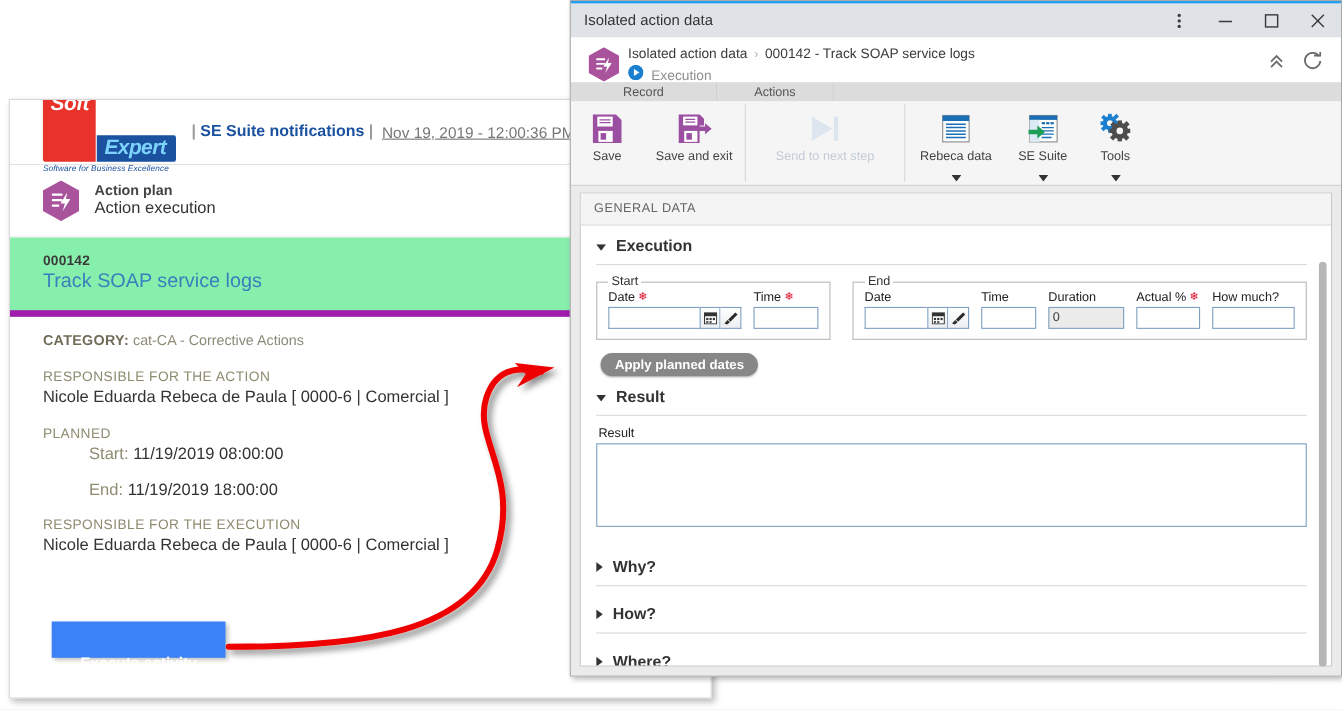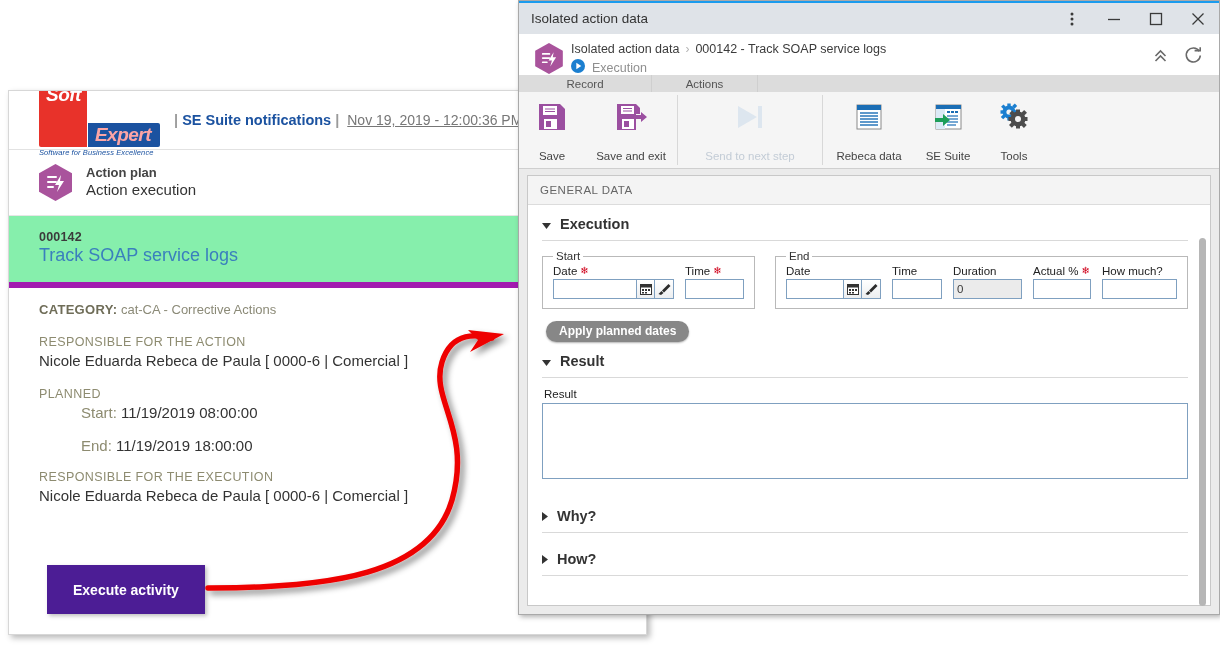--- a/index.html
+++ b/index.html
@@ -24,21 +24,21 @@
   }
   .se-logo{display:flex;flex-direction:column;line-height:1;}
   .se-logo-row{display:flex;align-items:stretch;position:relative;}
   .se-soft{
     background:#e8322a;color:#fff;font-weight:bold;font-style:italic;
     font-size:19px;padding:2px 6px 3px 7px;letter-spacing:-.5px;
     font-family:"Liberation Sans",sans-serif;
     border-radius:2px 0 0 2px;
   }
   .se-expert{
-    background:#1b52a0;color:#fca5a5;font-weight:bold;font-style:italic;
+    background:#1b52a0;color:#7dd3fc;font-weight:bold;font-style:italic;
     font-size:19px;padding:2px 9px 3px 7px;letter-spacing:-.5px;
     font-family:"Liberation Sans",sans-serif;margin-left:1px;
     border-radius:0 2px 2px 0;
     margin-top:40px;
   }
   .se-reg{font-size:8px;color:#1b52a0;position:absolute;right:-7px;top:-1px;}
   .se-tag{
     font-size:7.5px;color:#1b52a0;font-style:italic;margin-top:2px;
     letter-spacing:.1px;white-space:nowrap;
   }
@@ -70,23 +70,23 @@
   .np-cat span{color:#8b8a77;}
   .np-lbl{
     font-size:12.5px;color:#8d8b70;letter-spacing:.4px;margin-bottom:3px;
   }
   .np-val{font-size:15px;color:#333;margin-bottom:18px;}
   .np-planned-row{font-size:15px;color:#333;margin:0 0 16px 42px;}
   .np-planned-row em{font-style:normal;color:#8d8b70;}
 
   .np-btn{
     position:absolute;left:47px;top:565px;
-    background:#4c1d95;color:#fff;border:none;
+    background:#3b82f6;color:#fff;border:none;
     font-size:14px;font-weight:bold;font-family:"Liberation Sans",sans-serif;
-    padding:4px 26px;height:49px;line-height:43px;cursor:pointer;
+    padding:16px 26px;height:33px;line-height:43px;cursor:pointer;
     box-shadow:2px 2px 4px rgba(0,0,0,.25);
   }
 
   
   #red-arrow{position:absolute;left:0;top:0;width:1220px;height:645px;pointer-events:none;}
 
   
   #isolated-window{
     position:absolute;left:518px;top:0px;width:700px;height:613px;
     background:#ebebeb;border:1px solid #a9a9a9;
@@ -131,21 +131,21 @@
     height:76px;border-bottom:1px solid #cfcfcf;
   }
   .rbn-group{display:flex;align-items:flex-start;height:76px;}
   .rbn-sep{width:1px;background:#d8d8d8;height:70px;margin-top:3px;}
   .rbn-btn{
     width:66px;display:flex;flex-direction:column;align-items:center;
     padding-top:6px;cursor:pointer;
   }
   .rbn-btn.wide{width:92px;}
   .rbn-ico{height:38px;display:flex;align-items:center;justify-content:center;}
-  .rbn-lbl{font-size:11.5px;color:#444;text-align:center;line-height:1.15;margin-top:14px;white-space:nowrap;}
+  .rbn-lbl{font-size:11.5px;color:#444;text-align:center;line-height:1.15;margin-top:0;white-space:nowrap;}
   .rbn-btn.disabled .rbn-lbl{color:#c3ccd6;}
   .rbn-caret{margin-top:3px;}
 
   .win-content{
     flex:1 1 auto;background:#ebebeb;padding:6px 8px 8px 8px;box-sizing:border-box;
     display:flex;flex-direction:column;min-height:0;
   }
   .content-card{
     background:#fff;border:1px solid #c8c8c8;flex:1 1 auto;
     display:flex;flex-direction:column;min-height:0;position:relative;
@@ -648,20 +648,28 @@
           <span>
             <svg width="6" height="9" viewBox="0 0 6 9">
                 <polygon points="0,0 6,4.5 0,9" fill="#333"></polygon>
               </svg>
           </span>
           <span class="sec-title">How?</span>
         </div>
         <div class="sec-rule"></div>
 
         
+        <div class="sec-head collapsed-sec" style="margin-top:7px">
+          <span>
+            <svg width="6" height="9" viewBox="0 0 6 9">
+                <polygon points="0,0 6,4.5 0,9" fill="#333"></polygon>
+              </svg>
+          </span>
+          <span class="sec-title">Where?</span>
+        </div>
         
 
       </div>
 
       <div class="vscroll"></div>
     </div>
   </div>
 </div>
 
 </body></html>

